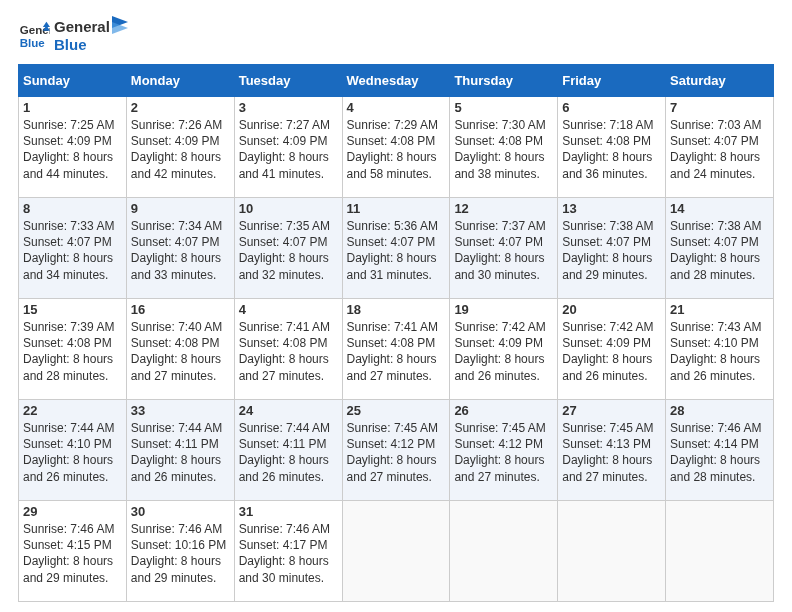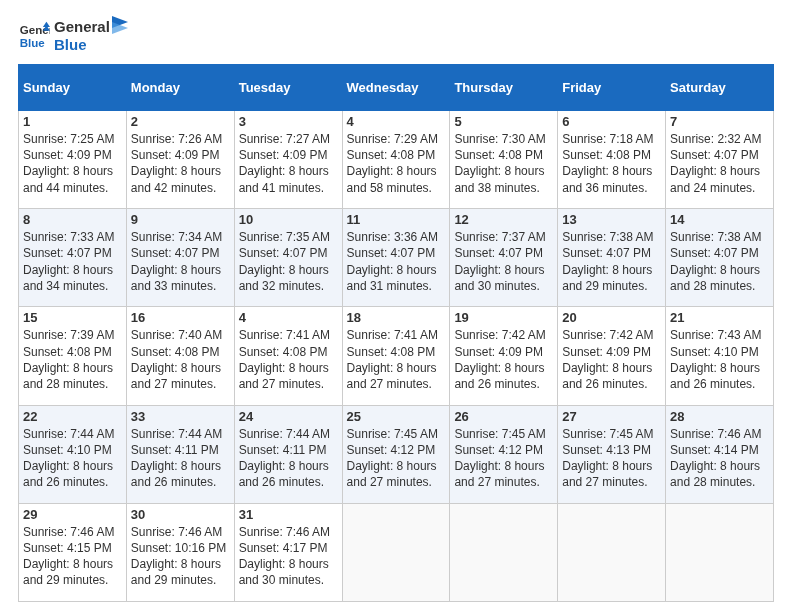--- a/index.html
+++ b/index.html
@@ -49,21 +49,21 @@
       flex: 1;
       border-collapse: collapse;
       width: 100%;
       table-layout: fixed;
     }
     .calendar thead tr th {
       background: #1a6abf;
       color: #fff;
       font-size: 13px;
       font-weight: bold;
-      padding: 15px 4px;
+      padding: 8px 4px;
       text-align: left;
       border: 1px solid #1a6abf;
     }
     .calendar tbody tr td {
       border: 1px solid #ccc;
       vertical-align: top;
       padding: 3px 4px;
       font-size: 9.5px;
       color: #333;
       background: #fff;
@@ -171,21 +171,21 @@
             <span class="day-number">6</span>
             <div class="cell-text">
               <div>Sunrise: 7:18 AM</div>
               <div>Sunset: 4:08 PM</div>
               <div>Daylight: 8 hours and 36 minutes.</div>
             </div>
           </td>
           <td>
             <span class="day-number">7</span>
             <div class="cell-text">
-              <div>Sunrise: 2:32 AM</div>
+              <div>Sunrise: 7:03 AM</div>
               <div>Sunset: 4:07 PM</div>
               <div>Daylight: 8 hours and 24 minutes.</div>
             </div>
           </td>
         </tr>
         <tr>
           <td>
             <span class="day-number">8</span>
             <div class="cell-text">
               <div>Sunrise: 7:33 AM</div>
@@ -205,21 +205,21 @@
             <span class="day-number">10</span>
             <div class="cell-text">
               <div>Sunrise: 7:35 AM</div>
               <div>Sunset: 4:07 PM</div>
               <div>Daylight: 8 hours and 32 minutes.</div>
             </div>
           </td>
           <td>
             <span class="day-number">11</span>
             <div class="cell-text">
-              <div>Sunrise: 3:36 AM</div>
+              <div>Sunrise: 5:36 AM</div>
               <div>Sunset: 4:07 PM</div>
               <div>Daylight: 8 hours and 31 minutes.</div>
             </div>
           </td>
           <td>
             <span class="day-number">12</span>
             <div class="cell-text">
               <div>Sunrise: 7:37 AM</div>
               <div>Sunset: 4:07 PM</div>
               <div>Daylight: 8 hours and 30 minutes.</div>

